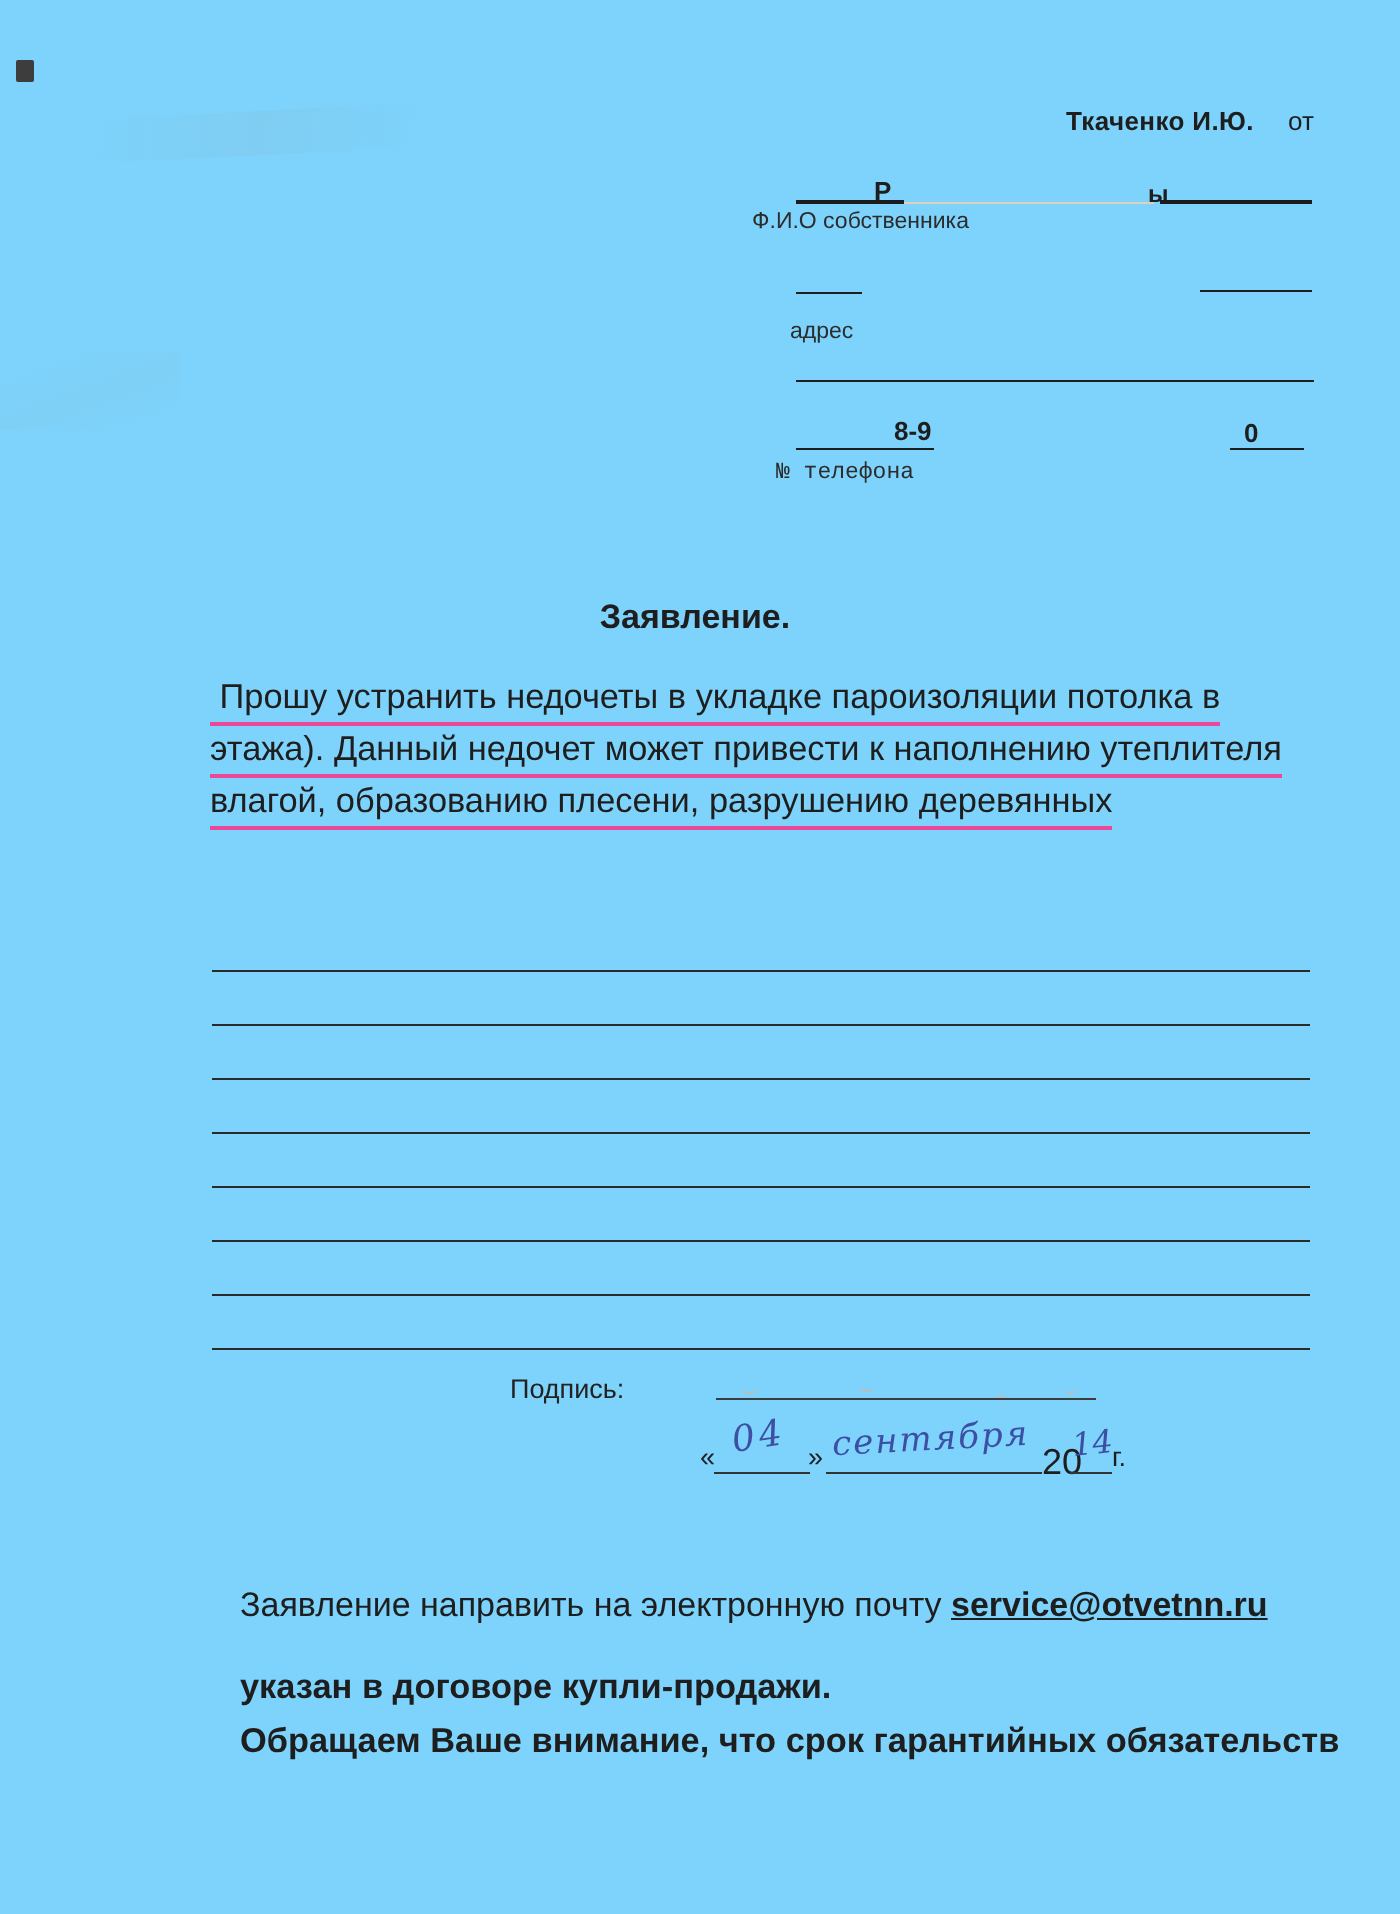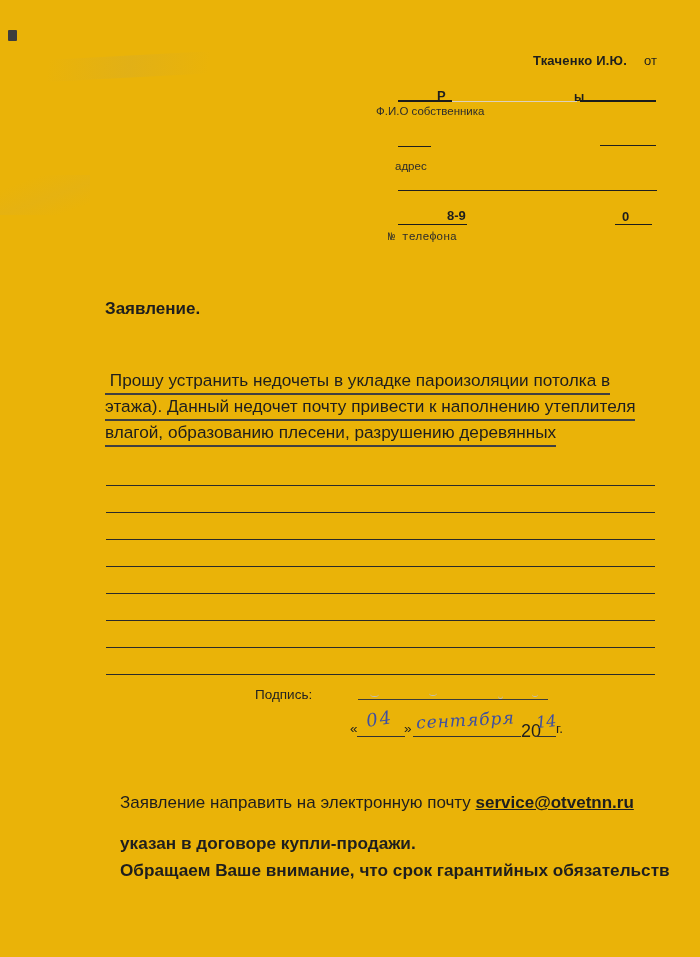--- a/index.html
+++ b/index.html
@@ -1,20 +1,20 @@
 <!DOCTYPE html>
 <html><head>
 <meta charset="utf-8">
 <style>
   html, body { margin:0; padding:0; background:#e8e8e8; }
   .paper {
     position: relative;
     width: 700px;
     height: 957px;
-    background: #eab308;
+    background: #7dd3fc;
     font-family: "Liberation Sans", sans-serif;
     color: #1e1e1e;
     overflow: hidden;
   }
   
   .corner-mark { position:absolute; left:8px; top:30px; width:9px; height:11px; background:#3d3d3d; border-radius:1px; }
   .scan-streak { position:absolute; left:25px; top:55px; width:230px; height:22px;
     background: linear-gradient(100deg, rgba(150,150,150,0) 10%, rgba(150,150,150,0.10) 45%, rgba(150,150,150,0) 80%);
     transform: rotate(-3deg); }
   .scan-streak2 { position:absolute; left:0px; top:175px; width:90px; height:40px;
@@ -35,26 +35,26 @@
   .addr-line-right { left:600px; top:145px; width:56px; border-top:1.6px solid #1f1f1f; }
   .addr-label { left:395px; top:160px; font-size:11.5px; color:#2c2c2c; }
   .long-line { left:398px; top:190px; width:259px; border-top:1.6px solid #1f1f1f; }
   .phone-left  { left:447px; top:208px; font-size:13px; font-weight:bold; }
   .phone-right { left:622px; top:209px; font-size:13px; font-weight:bold; }
   .phone-ul-left  { left:398px; top:224px; width:69px; border-top:1.8px solid #1c1c1c; }
   .phone-ul-right { left:615px; top:224px; width:37px; border-top:1.8px solid #1c1c1c; }
   .phone-label { left:388px; top:230px; font-size:11.5px; color:#2c2c2c;font-family:Liberation Mono, monospace; }
 
   
-  .doc-title { left:105px; top:299px; width:485px; text-align:left; font-size:17px; font-weight:bold; }
+  .doc-title { left:105px; top:299px; width:485px; text-align:center; font-size:17px; font-weight:bold; }
 
   
   .body-block { left:105px; top:336px; width:540px; }
   .body-line { height:26px; font-size:17.2px; line-height:24px; white-space:pre; }
-  .body-line > span { display:inline-block; border-bottom:2px solid #404040; white-space:pre; padding-bottom:1px;margin-top:32px; }
+  .body-line > span { display:inline-block; border-bottom:2px solid #ec4899; white-space:pre; padding-bottom:1px; }
 
   
   .ruled-wrap { left:106px; top:459px; width:549px; }
   .ruled-line { height:26px; border-bottom:1.8px solid #2a2a2a; }
 
   
   .sig-label { left:255px; top:687px; font-size:13.5px; color:#222; }
   .sig-line { left:358px; top:699px; width:190px; border-top:1.4px solid #3c3c3c; }
   .sig-mark { border-bottom:1.6px solid #bdbdbd; border-radius:0 0 60% 60%; height:5px; }
   .sig-m1 { left:370px; top:691px; width:9px; }
@@ -108,21 +108,21 @@
   <div class="abs phone-left">8-9</div>
   <div class="abs phone-right">0</div>
   <div class="abs phone-ul-left"></div>
   <div class="abs phone-ul-right"></div>
   <div class="abs phone-label">№ телефона</div>
 
   <div class="abs doc-title">Заявление.</div>
 
   <div class="abs body-block">
     <div class="body-line"><span> Прошу устранить недочеты в укладке пароизоляции потолка в</span></div>
-    <div class="body-line"><span>этажа). Данный недочет почту привести к наполнению утеплителя</span></div>
+    <div class="body-line"><span>этажа). Данный недочет может привести к наполнению утеплителя</span></div>
     <div class="body-line"><span>влагой, образованию плесени, разрушению деревянных</span></div>
   </div>
 
   <div class="abs ruled-wrap" id="ruled-lines">
       <div class="ruled-line"></div>
       <div class="ruled-line"></div>
       <div class="ruled-line"></div>
       <div class="ruled-line"></div>
       <div class="ruled-line"></div>
       <div class="ruled-line"></div>

